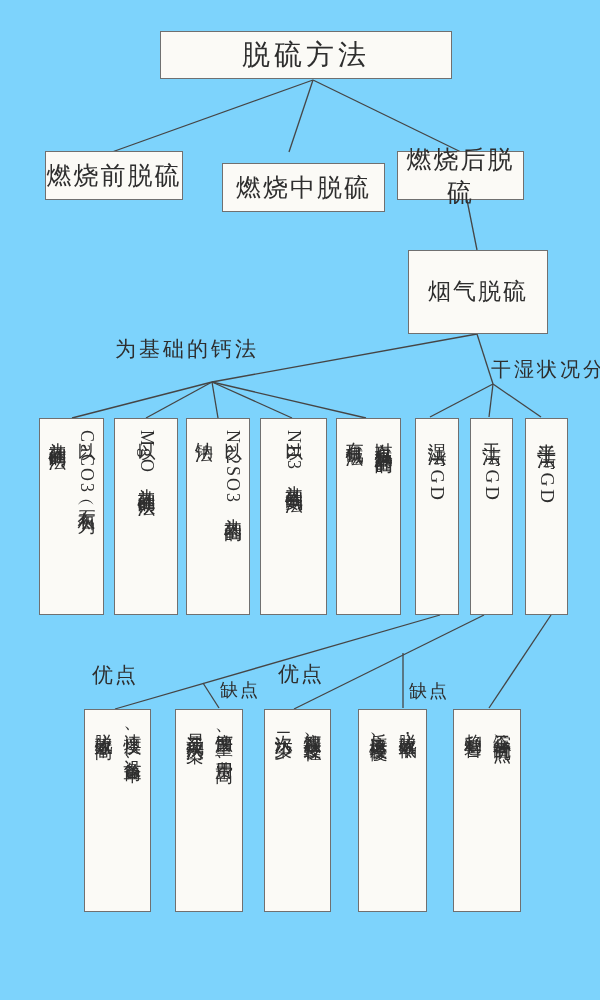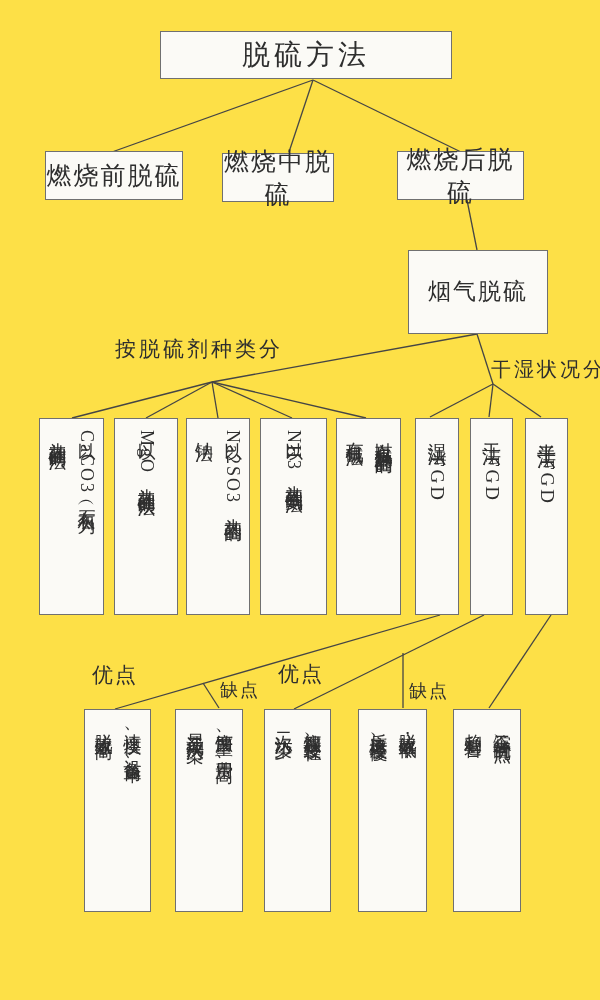--- a/index.html
+++ b/index.html
@@ -1,17 +1,17 @@
 <!DOCTYPE html>
 <html><head>
 <meta charset="utf-8">
 <style>
   html,body{margin:0;padding:0;background:#fff;}
   .canvas{
-    position:relative;width:600px;height:1000px;background:#fde047;
+    position:relative;width:600px;height:1000px;background:#7dd3fc;
     font-family:"Liberation Serif","DejaVu Serif",serif;color:#2e2e2e;
     overflow:hidden;
   }
   svg.lines{position:absolute;left:0;top:0;width:600px;height:1000px;}
   svg.lines line{stroke:#454545;stroke-width:1.3;}
   .box{
     position:absolute;background:#fbfaf6;border:1px solid #707070;
     box-sizing:border-box;display:flex;align-items:center;justify-content:center;
   }
   .hbox{text-align:center;letter-spacing:2px;}
@@ -62,32 +62,32 @@
     <line x1="551" y1="615" x2="489" y2="708"></line>
   </svg>
 
   <div class="box hbox title-box" style="left:160px;top:31px;width:292px;height:48px;">
     <span>脱硫方法</span>
   </div>
 
   <div class="box hbox l2-box" style="left:45px;top:151px;width:138px;height:49px;">
     <span>燃烧前脱硫</span>
   </div>
-  <div class="box hbox l2-box" style="left:222px;top:153px;width:112px;height:49px;">
+  <div class="box hbox l2-box" style="left:222px;top:163px;width:163px;height:49px;">
     <span>燃烧中脱硫</span>
   </div>
   <div class="box hbox l2-box" style="left:397px;top:151px;width:127px;height:49px;">
     <span>燃烧后脱硫</span>
   </div>
 
   <div class="box fgd-box" style="left:408px;top:250px;width:140px;height:84px;">
     <span>烟气脱硫</span>
   </div>
 
-  <div class="flabel" style="left:115px;top:335px;font-size:21px;">按脱硫剂种类分</div>
+  <div class="flabel" style="left:115px;top:335px;font-size:21px;">为基础的钙法</div>
   <div class="flabel" style="left:491px;top:356px;">干湿状况分</div>
 
   <div class="box vbox" style="left:39px;top:418px;width:65px;height:197px;">
     <span class="vtext">以CaCO3（石灰石为
 为基础的钙法</span>
   </div>
   <div class="box vbox" style="left:114px;top:418px;width:64px;height:197px;">
     <span class="vtext">以MgO为基础的镁法</span>
   </div>
   <div class="box vbox" style="left:186px;top:418px;width:64px;height:197px;">

